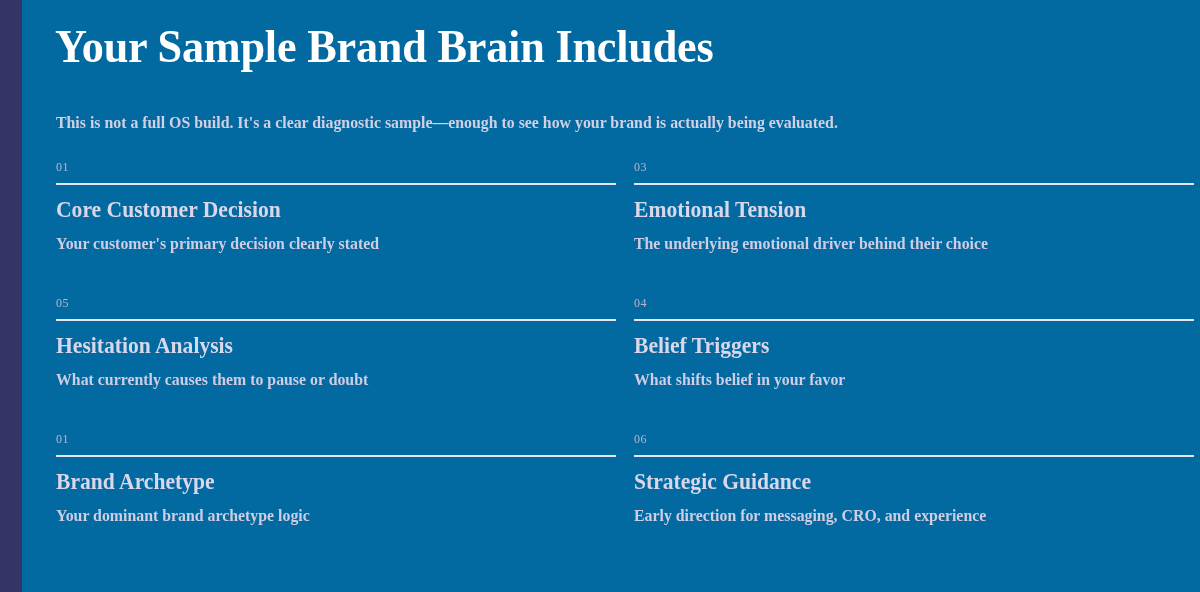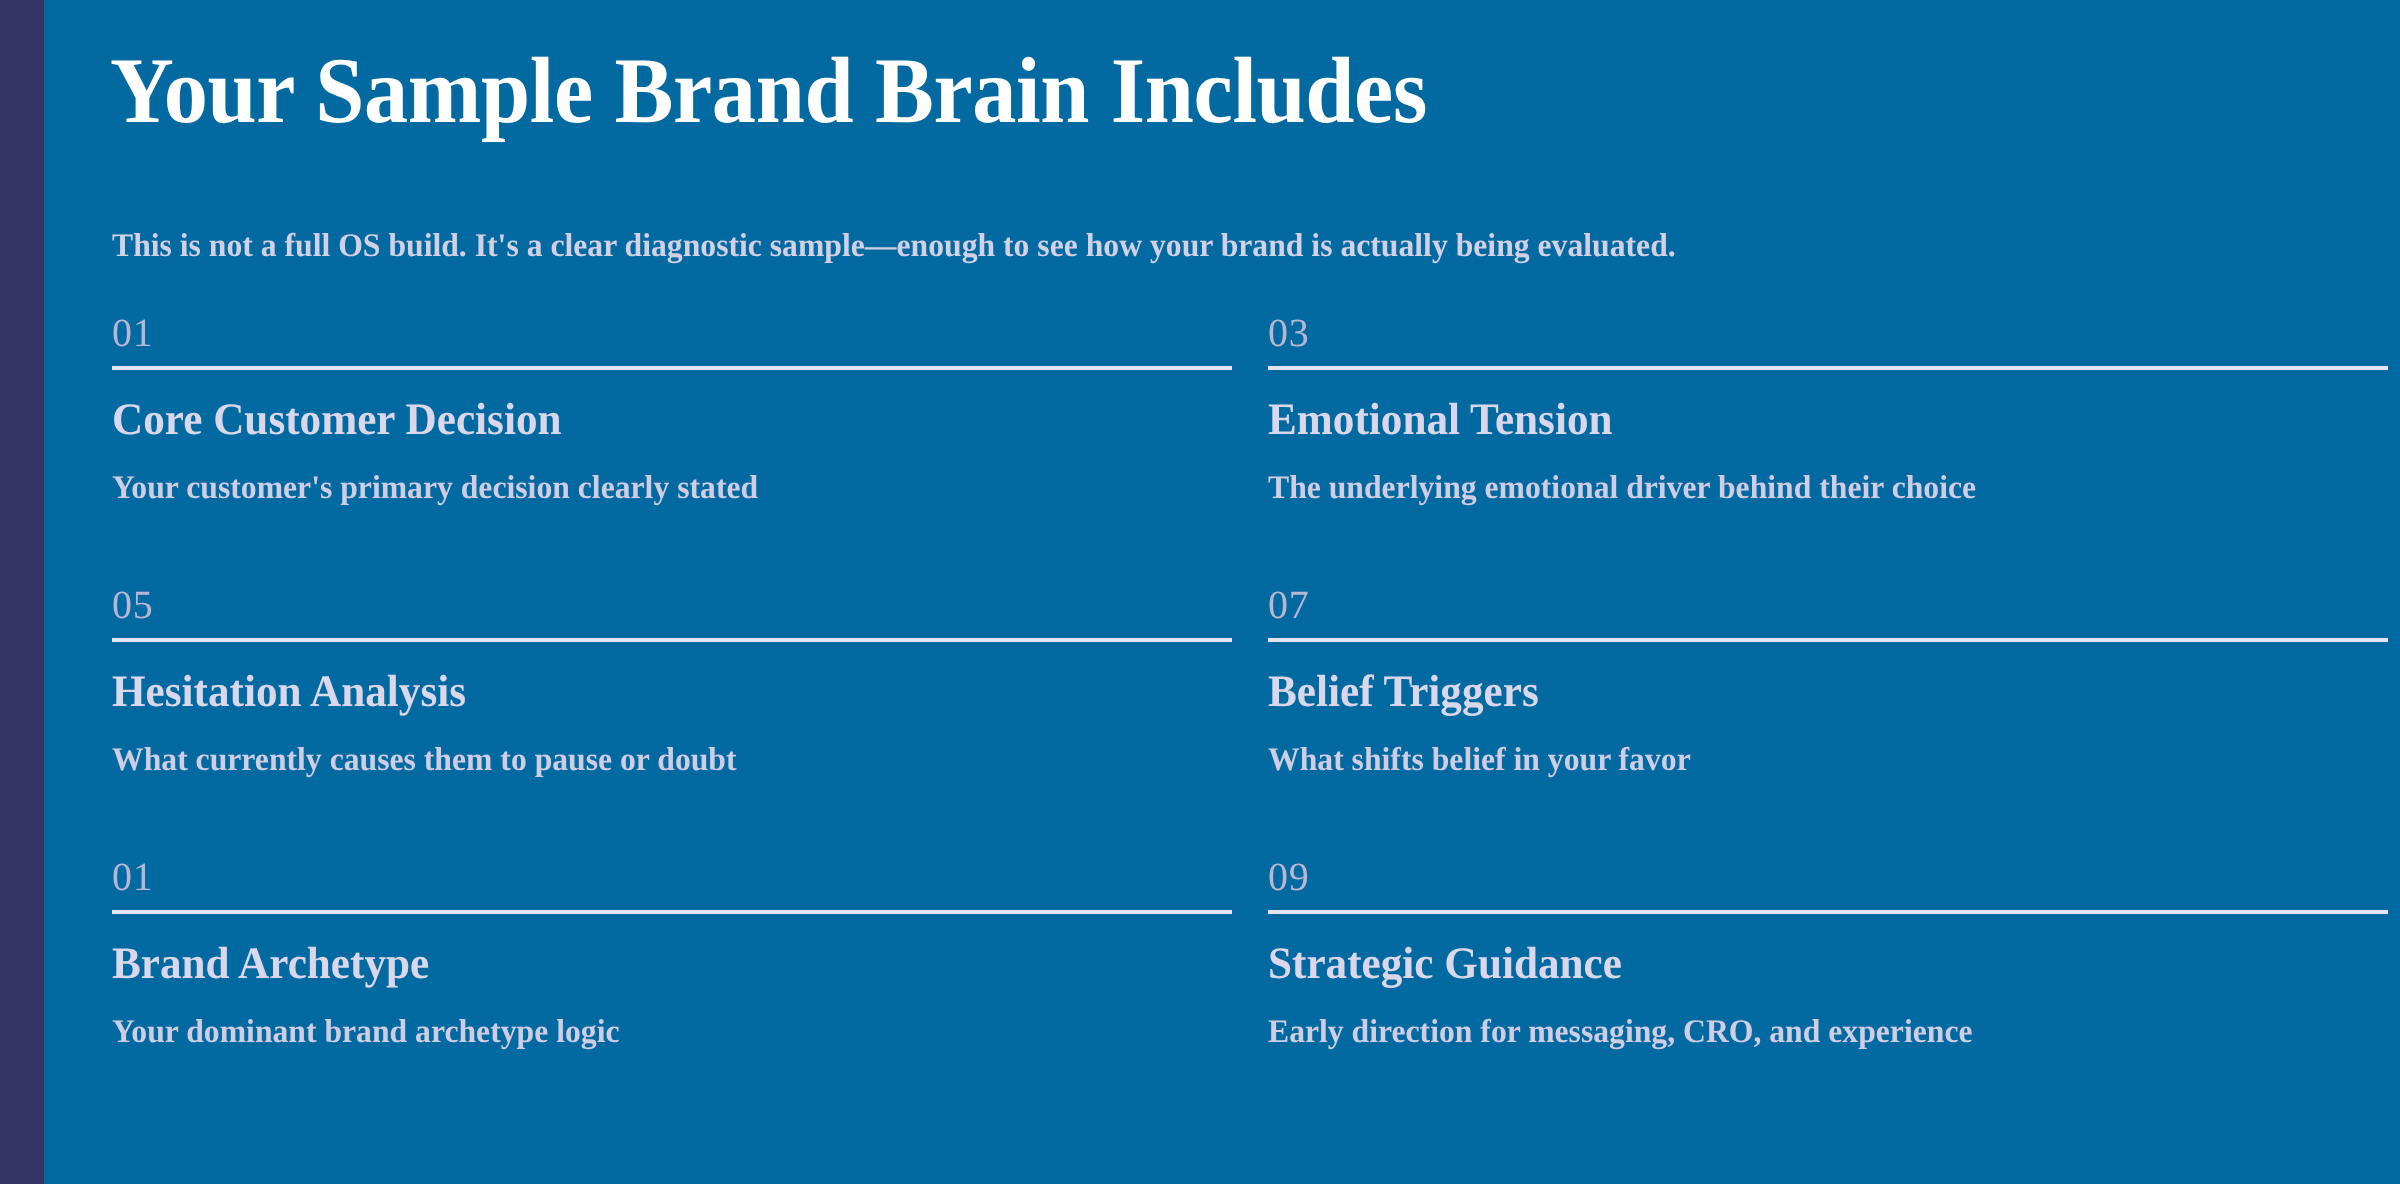--- a/index.html
+++ b/index.html
@@ -66,21 +66,21 @@
   }
 
   .item-card {
     height: 136px;
     position: relative;
   }
 
   .item-number {
     font-family: "Liberation Serif", "DejaVu Serif", serif;
     font-weight: 400;
-    font-size: 20px;
+    font-size: 12px;
     line-height: 20px;
     color: #b9b6d2;
     letter-spacing: 0.4px;
     padding-top: 7px;
   }
 
   .item-rule {
     margin-top: 6px;
     height: 2px;
     width: 100%;
@@ -137,34 +137,34 @@
     </div>
 
     <div class="item-card">
       <div class="item-number">05</div>
       <div class="item-rule"></div>
       <div class="item-title">Hesitation Analysis</div>
       <div class="item-desc">What currently causes them to pause or doubt</div>
     </div>
 
     <div class="item-card">
-      <div class="item-number">07</div>
+      <div class="item-number">04</div>
       <div class="item-rule"></div>
       <div class="item-title">Belief Triggers</div>
       <div class="item-desc">What shifts belief in your favor</div>
     </div>
 
     <div class="item-card">
       <div class="item-number">01</div>
       <div class="item-rule"></div>
       <div class="item-title">Brand Archetype</div>
       <div class="item-desc">Your dominant brand archetype logic</div>
     </div>
 
     <div class="item-card">
-      <div class="item-number">09</div>
+      <div class="item-number">06</div>
       <div class="item-rule"></div>
       <div class="item-title">Strategic Guidance</div>
       <div class="item-desc">Early direction for messaging, CRO, and experience</div>
     </div>
 
   </div>
 </div>
 
 </body></html>

